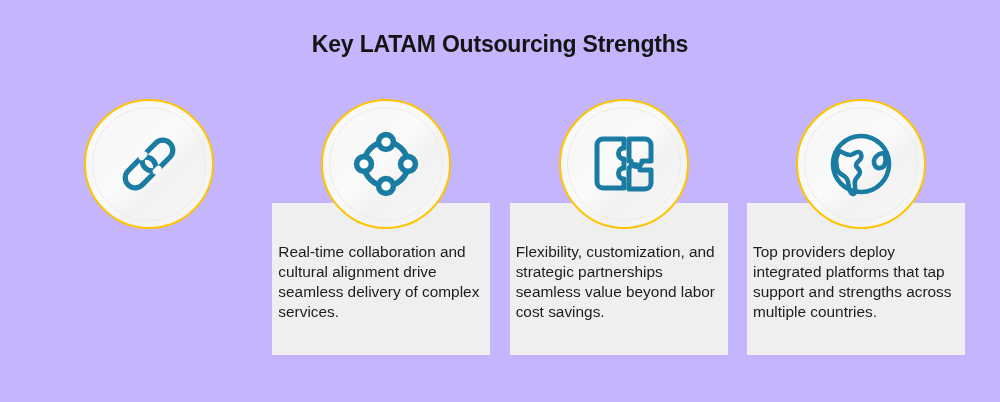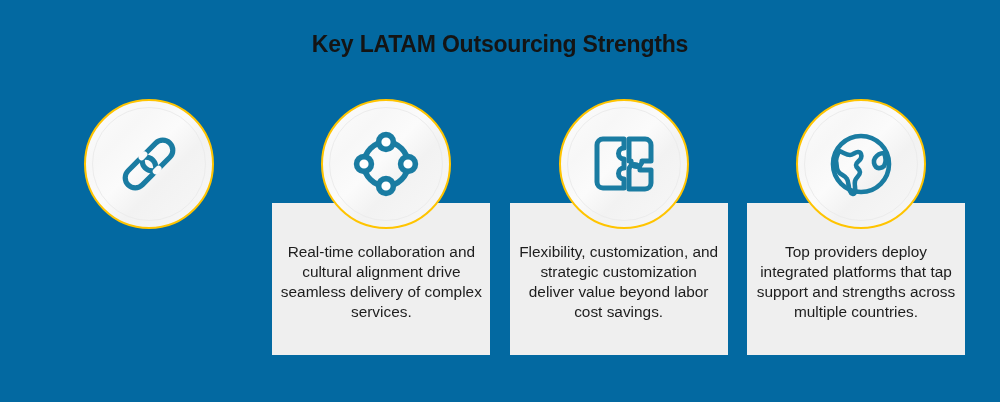--- a/index.html
+++ b/index.html
@@ -9,21 +9,21 @@
     height: 402px;
     background: #ffffff;
     font-family: "Liberation Sans", sans-serif;
     overflow: hidden;
   }
 
   #infographic {
     position: relative;
     width: 1000px;
     height: 402px;
-    background: #0369a1;
+    background: #c4b5fd;
   }
 
   
   #page-title {
     position: absolute;
     top: 31px;
     left: 0;
     width: 1000px;
     text-align: center;
     font-size: 23px;
@@ -57,21 +57,20 @@
     width: 218px;
     height: 152px;
     background: #efefef;
   }
 
   .card-text {
     position: absolute;
     left: 6px;
     right: 6px;
     bottom: 33px;
-    text-align: center;
     font-size: 15.4px;
     line-height: 20px;
     color: #1d1d1d;
     font-weight: normal;
   }
 
   
   .badge {
     position: absolute;
     left: 49px;
@@ -154,21 +153,21 @@
             <circle cx="38" cy="60" r="7.4" fill="#ffffff"></circle>
             <circle cx="16" cy="38" r="7.4" fill="#ffffff"></circle>
             <circle cx="60" cy="38" r="7.4" fill="#ffffff"></circle>
           </svg>
         </span>
       </div>
     </div>
 
     <div class="column">
       <div class="card">
-        <div class="card-text">Flexibility, customization, and strategic customization deliver value beyond labor cost savings.</div>
+        <div class="card-text">Flexibility, customization, and strategic partnerships seamless value beyond labor cost savings.</div>
       </div>
       <div class="badge">
         <span>
           <svg width="76" height="76" viewBox="0 0 76 76" fill="none" stroke="#1a7ca2" stroke-width="5" stroke-linecap="round" stroke-linejoin="round">
 
             <path d="M11 19
                      a6 6 0 0 1 6 -6
                      h21
                      v9
                      a5.5 5.5 0 0 0 -5.5 5.5

